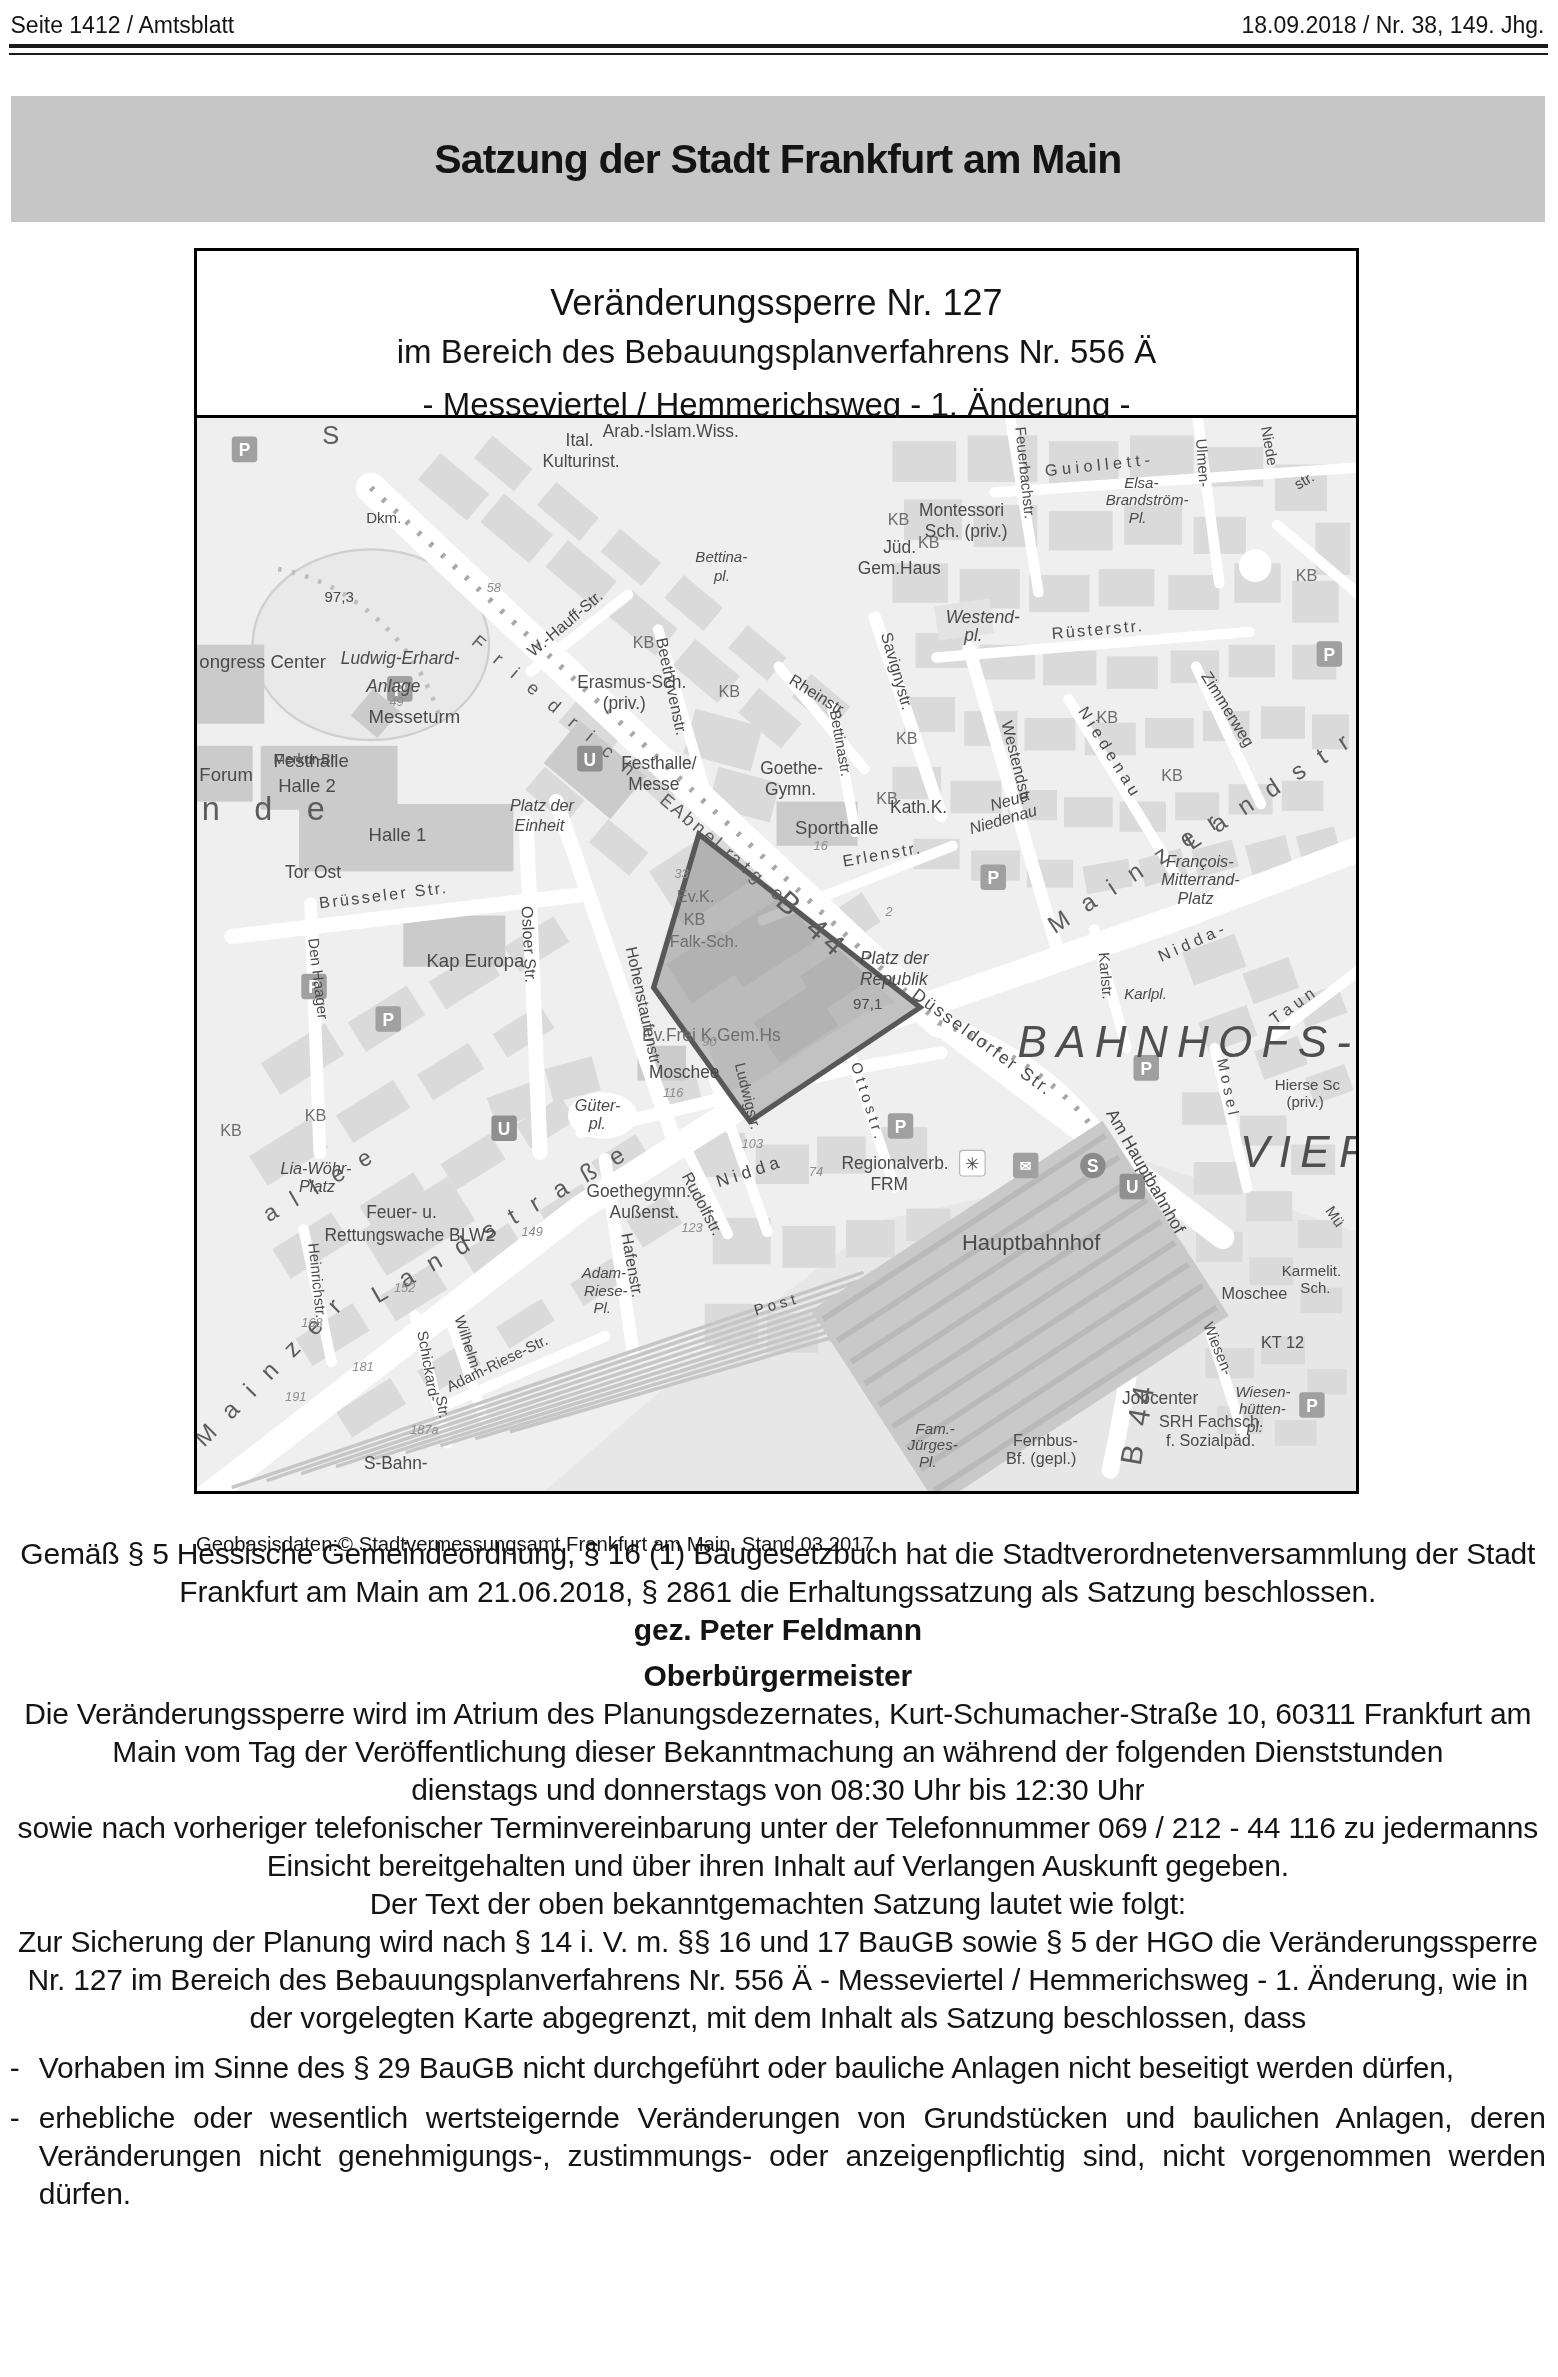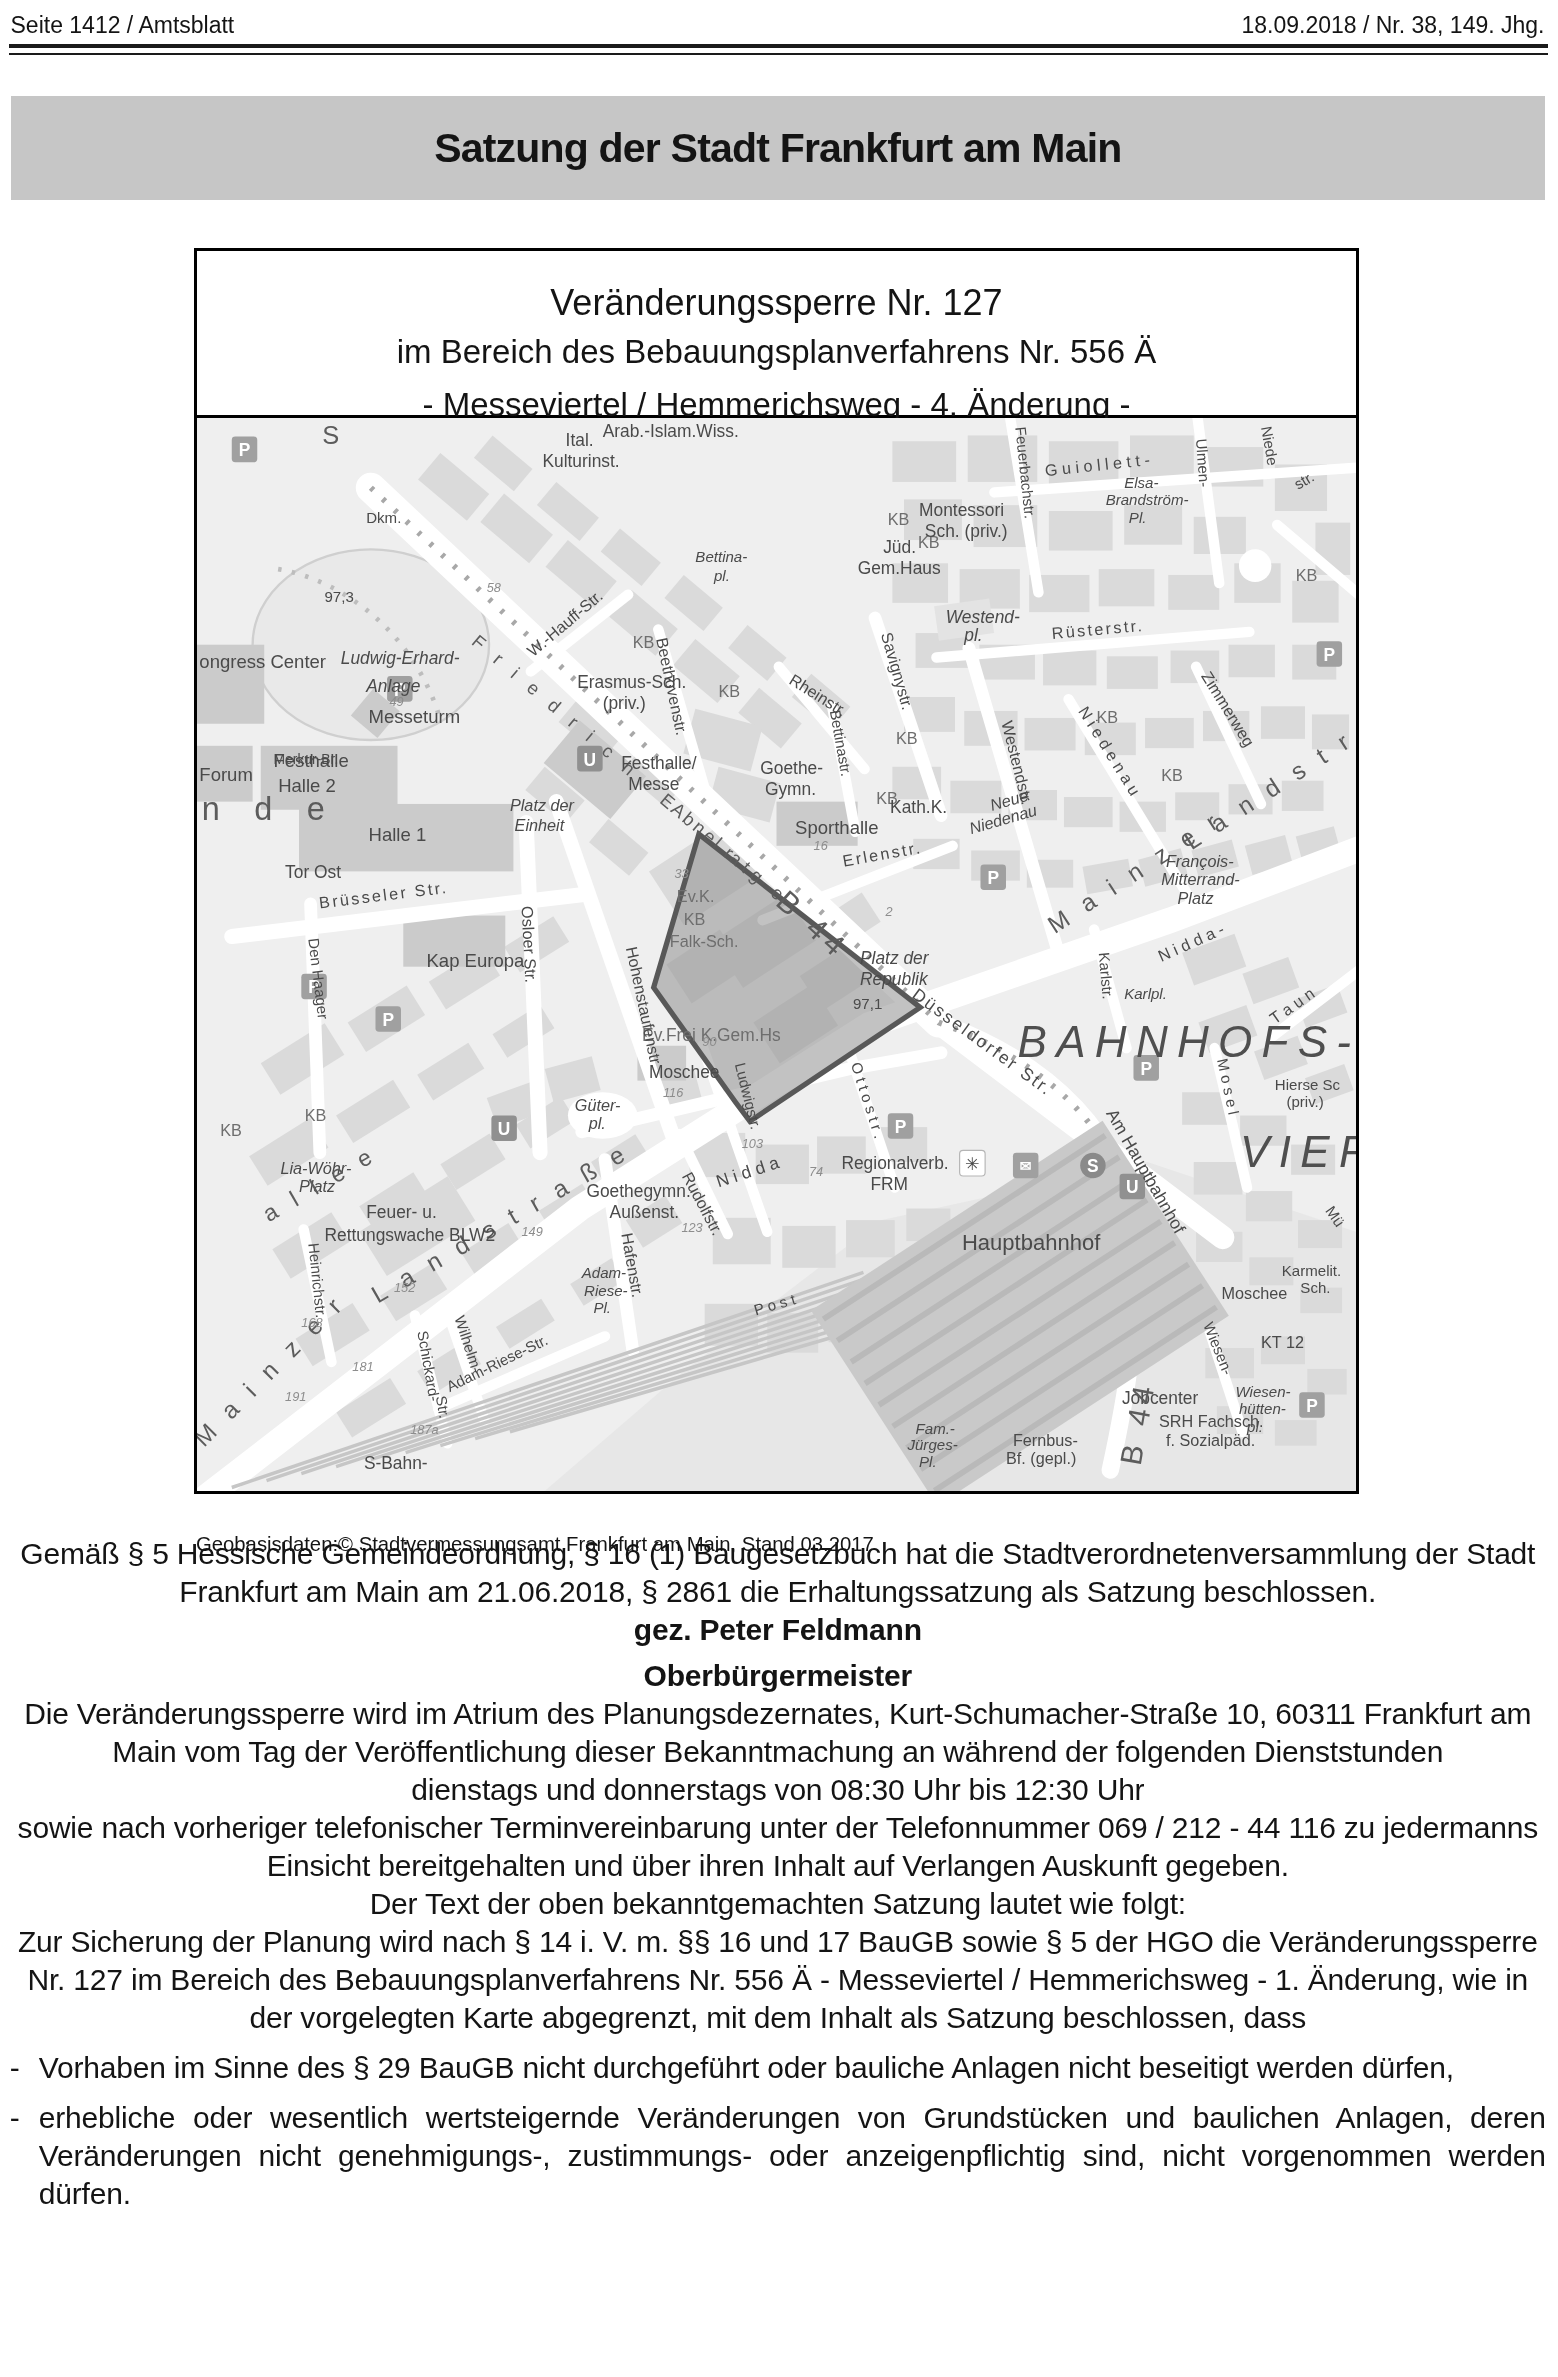--- a/index.html
+++ b/index.html
@@ -5,21 +5,21 @@
   html,body{margin:0;padding:0;}
   body{
     width:1558px;height:2377px;position:relative;background:#fff;color:#141414;
     font-family:"Liberation Sans", sans-serif;overflow:hidden;
   }
   .hdr-left{position:absolute;top:12px;left:10.5px;font-size:23px;}
   .hdr-right{position:absolute;top:12px;right:13.5px;font-size:23px;margin-left:46px;}
   .rule1{position:absolute;top:44px;left:9px;right:10.5px;height:3.8px;background:#1a1a1a;}
   .rule2{position:absolute;top:53px;left:9px;right:10.5px;height:1.5px;background:#1a1a1a;}
 
-  .banner{position:absolute;top:96px;left:10.5px;right:12.8px;height:104px;
+  .banner{position:absolute;top:96px;left:10.5px;right:12.8px;height:126px;
           display:flex;align-items:center;justify-content:center;}
   .banner-title{font-size:41px;font-weight:bold;letter-spacing:-0.8px;}
 
   .mapbox{position:absolute;top:248px;left:194px;width:1165px;height:1246px;
           border:3px solid #000;box-sizing:border-box;background:#fff;}
   .mapbox-title{height:167px;border-bottom:3px solid #000;box-sizing:border-box;
                 text-align:center;padding-top:30px;}
   .mt1{font-size:36px;line-height:44px;}
   .mt2{font-size:33px;line-height:53px;}
   .mt3{font-size:33px;line-height:54px;}
@@ -59,21 +59,21 @@
 <div class="rule2"></div>
 
 <div class="banner" id="banner" style="background: rgb(198, 198, 198);">
   <div class="banner-title">Satzung der Stadt Frankfurt am Main</div>
 </div>
 
 <div class="mapbox">
   <div class="mapbox-title">
     <div class="mt1">Veränderungssperre Nr. 127</div>
     <div class="mt2">im Bereich des Bebauungsplanverfahrens Nr. 556 Ä</div>
-    <div class="mt3">- Messeviertel / Hemmerichsweg - 4. Änderung -</div>
+    <div class="mt3">- Messeviertel / Hemmerichsweg - 1. Änderung -</div>
   </div>
   <div class="maparea">
     <svg id="map-svg" viewBox="0 0 1000 923" preserveAspectRatio="none" xmlns="http://www.w3.org/2000/svg">
         <rect x="0" y="0" width="1000" height="923" fill="#efefef"></rect>
         <ellipse cx="150" cy="195" rx="102" ry="82" fill="#e9e9e9" stroke="#cfcfcf" stroke-width="2"></ellipse>
         <path d="M70,130 C130,140 190,190 210,260" fill="none" stroke="#bdbdbd" stroke-width="4" stroke-dasharray="3 9"></path>
         <polygon points="300,923 1000,923 1000,700 820,640 590,690 420,820" fill="#e7e7e7"></polygon>
         <g fill="#dadada">
           <rect x="210" y="30" width="55" height="30" transform="rotate(40 210 30)"></rect>
           <rect x="265" y="65" width="55" height="32" transform="rotate(40 265 65)"></rect>

